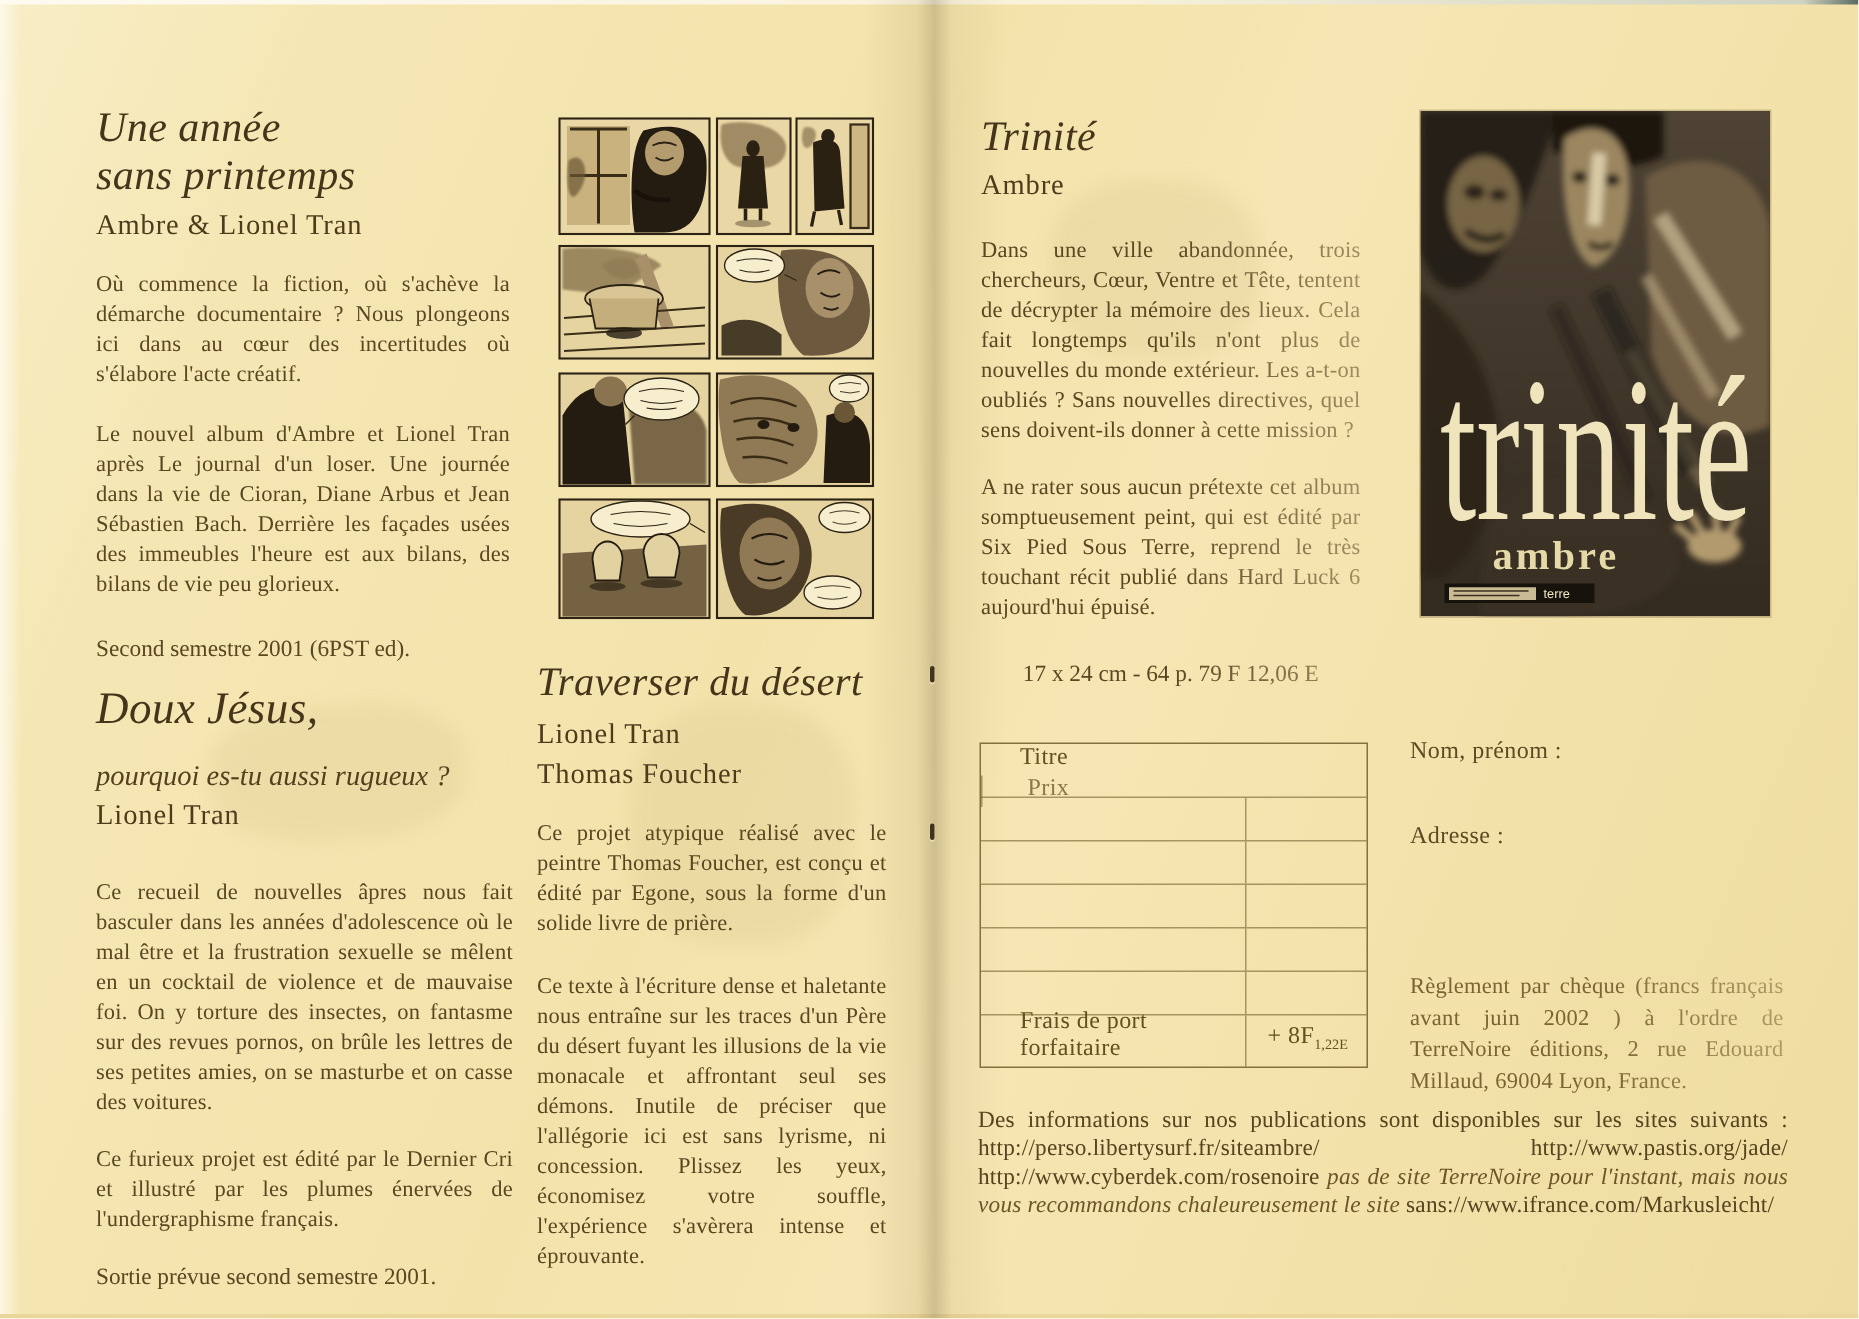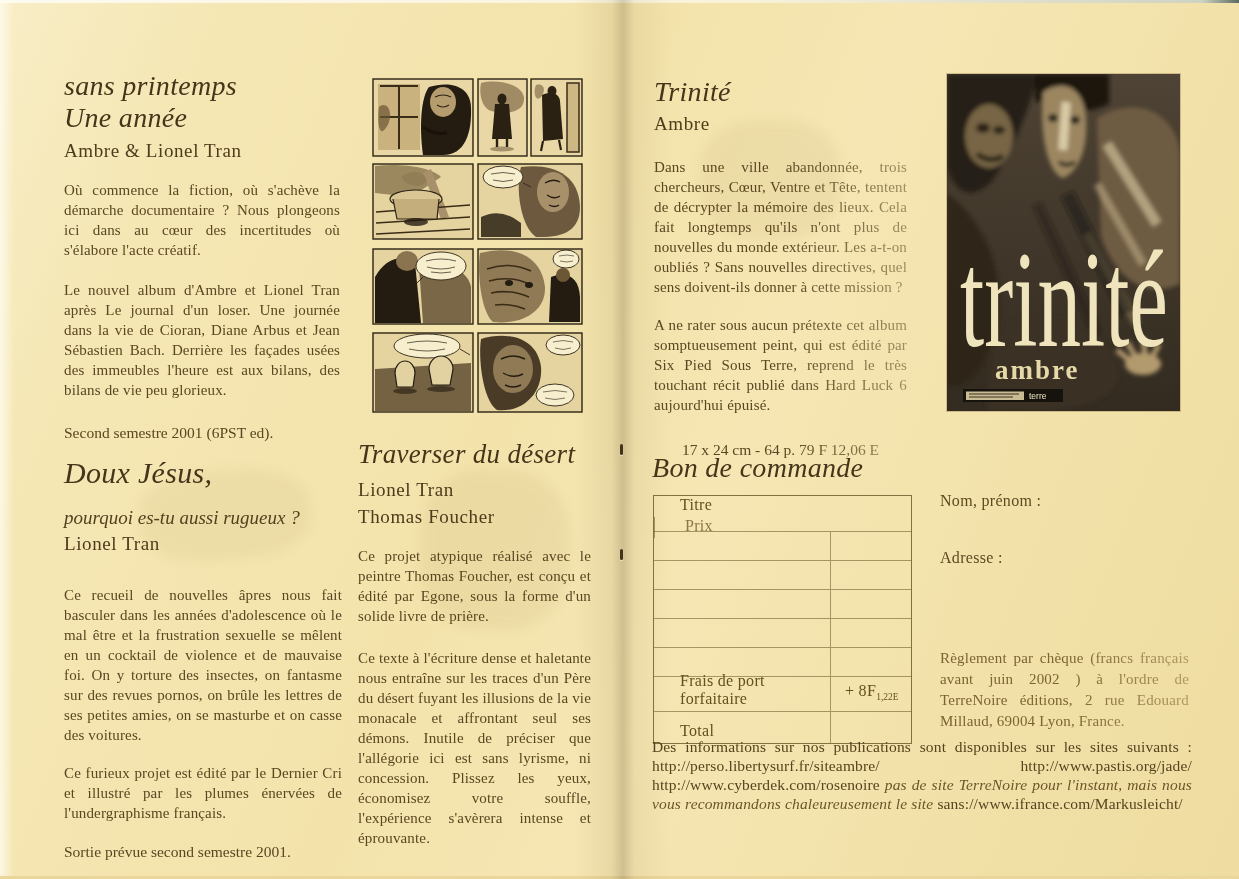--- a/index.html
+++ b/index.html
@@ -64,22 +64,22 @@
   <div class="edge-bottom"></div>
   <div class="gutter"></div>
   <div class="staple" style="top:444px;"></div>
   <div class="staple" style="top:549px;"></div>
   <div class="ghost" style="left:140px;top:470px;width:170px;height:90px;transform:rotate(-4deg);"></div>
   <div class="ghost" style="left:420px;top:470px;width:150px;height:160px;transform:rotate(3deg);"></div>
   <div class="ghost" style="left:700px;top:120px;width:140px;height:120px;"></div>
 
   <div class="sec txt" style="left:64px;top:70px;width:276px;">
     <h2 class="title-lg">
+      <span style="display:block">Une année</span>
       <span style="display:block">sans printemps</span>
-      <span style="display:block">Une année</span>
     </h2>
     <div class="author">Ambre &amp; Lionel Tran</div>
     <p class="body-p just">Où commence la fiction, où s'achève la démarche documentaire ? Nous plongeons ici dans au cœur des incertitudes où s'élabore l'acte créatif.</p>
     <p class="body-p just" style="margin-top:20px;">Le nouvel album d'Ambre et Lionel Tran après Le journal d'un loser. Une journée dans la vie de Cioran, Diane Arbus et Jean Sébastien Bach. Derrière les façades usées des immeubles l'heure est aux bilans, des bilans de vie peu glorieux.</p>
     <p class="release">Second semestre 2001 (6PST ed).</p>
   </div>
 
   <div class="sec txt" style="left:64px;top:456px;width:278px;">
     <h2 class="title-lg" style="font-size:30px;">Doux Jésus,</h2>
     <div class="subtitle-it">pourquoi es-tu aussi rugueux ?</div>
@@ -245,21 +245,20 @@
       </g>
       <text x="13" y="272" textLength="208" lengthAdjust="spacingAndGlyphs" font-family="Liberation Serif, DejaVu Serif, serif" font-size="138" fill="#efe4bc">trinité</text>
       <text x="48" y="305" font-family="Liberation Serif, DejaVu Serif, serif" font-weight="bold" font-size="27" letter-spacing="2" fill="#e6d9a8">ambre</text>
       <rect x="16" y="315" width="100" height="13" fill="#14110c" opacity=".92"></rect>
       <rect x="19" y="317.5" width="58" height="8.5" fill="#c9bc95"></rect>
       <path d="M22,320 h50 M22,323 h44" stroke="#3a2f1d" stroke-width="1"></path>
       <text x="82" y="324.5" font-family="Liberation Sans, sans-serif" font-size="8.5" fill="#f1e7c4">terre</text>
     </svg>
   </div>
 
-  <h3 class="sec title-lg" style="left:652px;top:452px;width:320px;">Bon de commande</h3>
 
   <div class="order-table">
     <div class="otr oh">
       <div class="otd-l">
           <span class="cell-txt">Titre</span>
         </div>
       <div class="otd-r">
           <span class="cell-txt faded" style="padding-left:16px;">Prix</span>
         </div>
     </div>
@@ -284,26 +283,20 @@
         <div class="otd-r"></div>
       </div>
     <div class="otr of">
       <div class="otd-l">
           <span class="cell-txt">Frais de port forfaitaire</span>
         </div>
       <div class="otd-r">
           <span class="cell-txt"><span>+ 8F</span><span class="price-sub">1,22E</span></span>
         </div>
     </div>
-    <div class="otr ot">
-      <div class="otd-l">
-          <span class="cell-txt">Total</span>
-        </div>
-      <div class="otd-r"></div>
-    </div>
   </div>
 
   <div class="sec label" style="left:940px;top:492px;">Nom, prénom :</div>
   <div class="sec label" style="left:940px;top:549px;">Adresse :</div>
   <p class="sec payment just fadeR" style="left:940px;top:648px;width:249px;">Règlement par chèque (francs français avant juin 2002 ) à l'ordre de TerreNoire éditions, 2 rue Edouard Millaud, 69004 Lyon, France.</p>
 
   <p class="sec info just" style="left:652px;top:737px;width:540px;">
     <span>Des informations sur nos publications sont disponibles sur les sites suivants : http://perso.libertysurf.fr/siteambre/ http://www.pastis.org/jade/ http://www.cyberdek.com/rosenoire </span><span class="it">pas de site TerreNoire pour l'instant, mais nous vous recommandons chaleureusement le site </span><span>sans://www.ifrance.com/Markusleicht/</span>
   </p>
 

